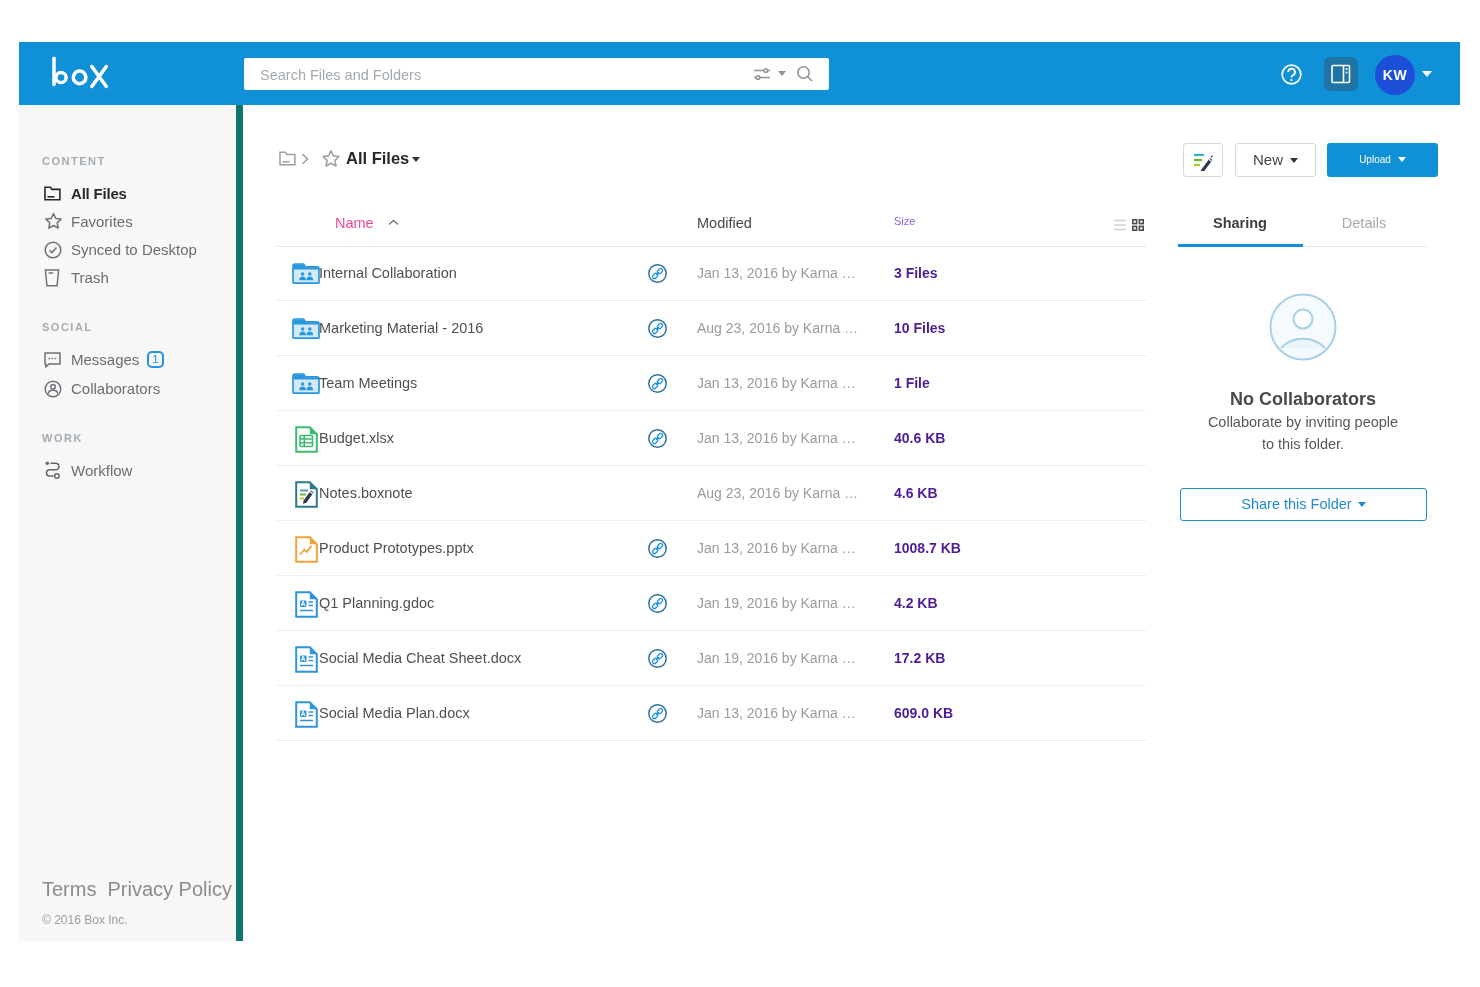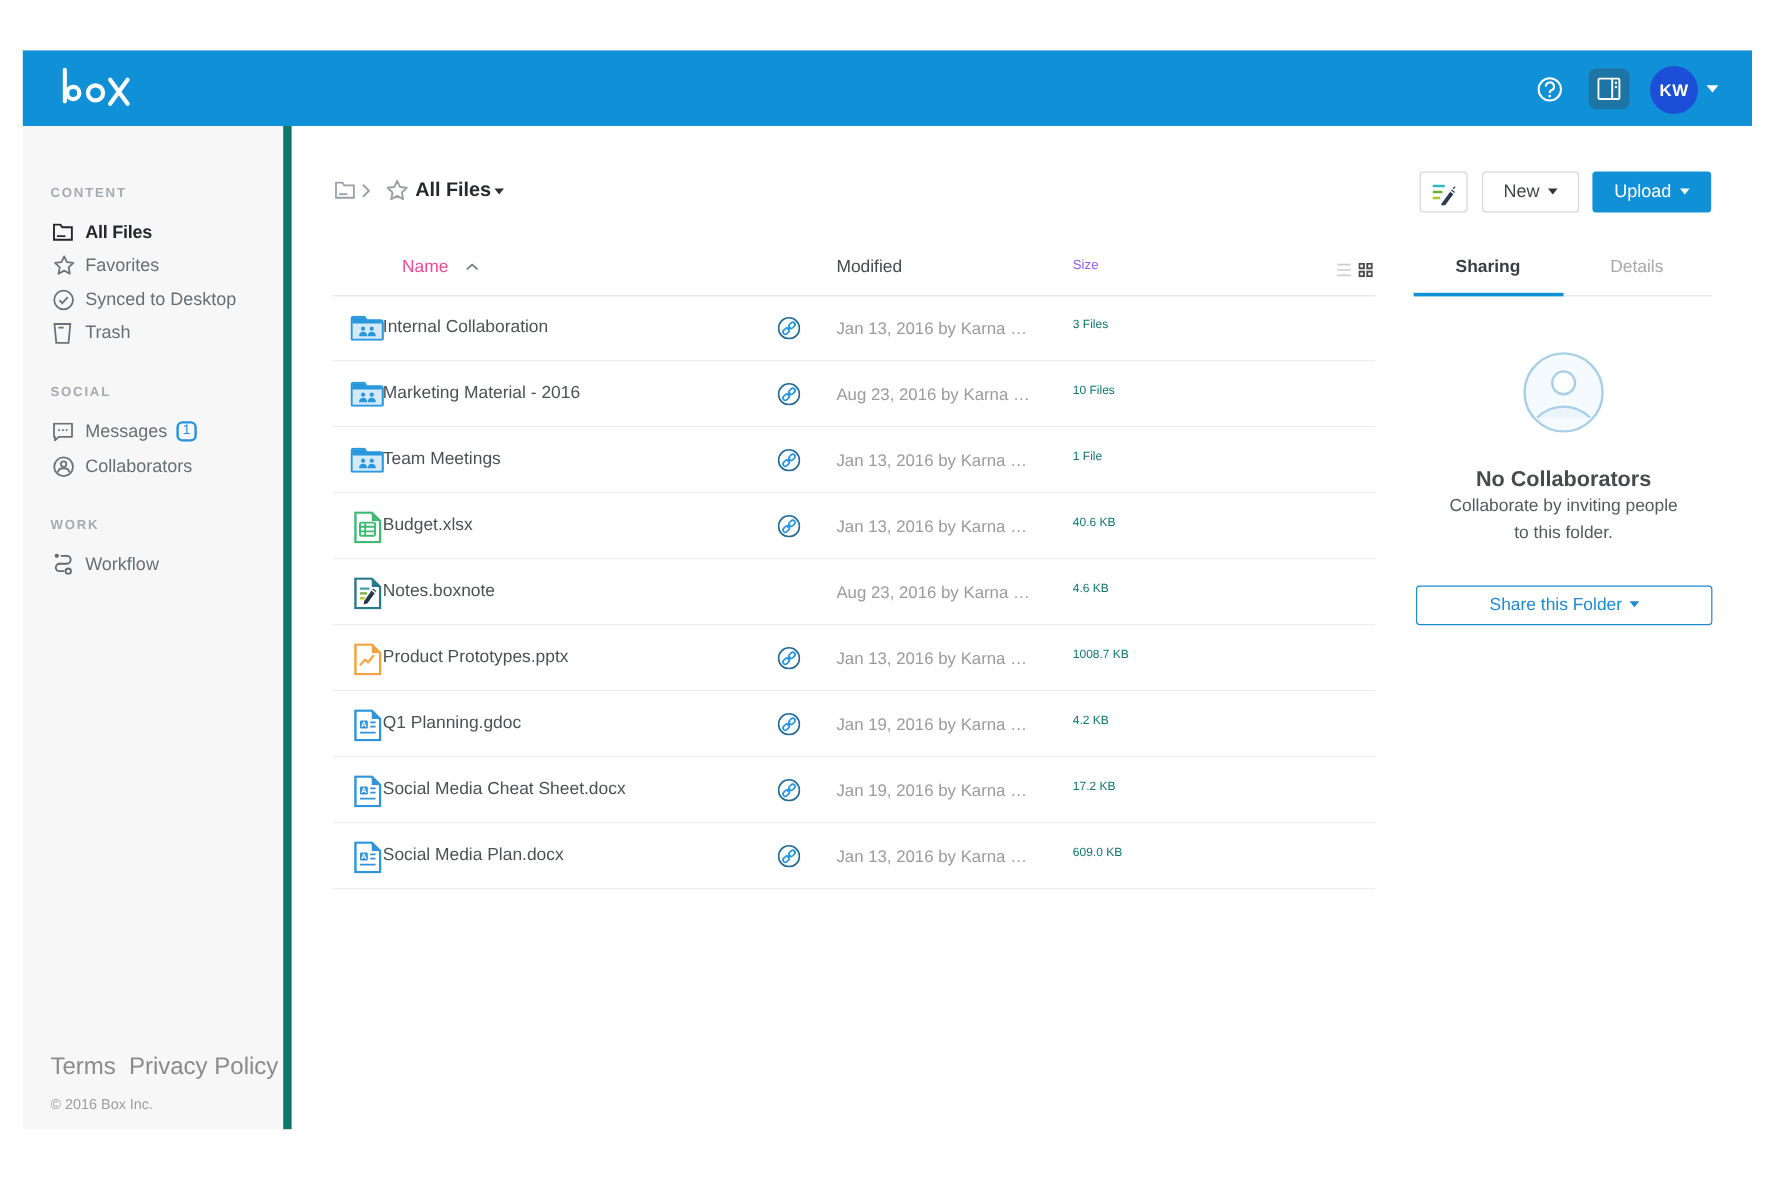--- a/index.html
+++ b/index.html
@@ -22,35 +22,35 @@
 .sitem.sel { color:#26282b; font-weight:bold; letter-spacing:-0.2px; }
 .sic { position:absolute; left:25px; }
 
 
 .crumb-ic { top:151px; }
 #crumbTitle { left:346px; top:149px; font-size:16.5px; color:#26282a; font-weight:bold; }
 #crumbCaret { left:412px; top:157px; width:0; height:0; border-left:4.5px solid transparent; border-right:4.5px solid transparent; border-top:5.5px solid #333; }
 .btn { position:absolute; top:143px; height:34px; border-radius:3px; background:#fff; border:1px solid #d7d7d7; }
 #signBtn { left:1183px; width:40px; }
 #newBtn { left:1235px; width:81px; font-size:15px; color:#41454a; text-align:center; line-height:32px; }
-#upBtn { left:1327px; width:99px; background:#1090d7; border:none; color:#fff; font-size:15px; text-align:center; line-height:34px; }
+#upBtn { left:1327px; width:111px; background:#1090d7; border:none; color:#fff; font-size:10px; text-align:center; line-height:34px; }
 .caret-s { display:inline-block; width:0; height:0; border-left:4px solid transparent; border-right:4px solid transparent; border-top:5px solid #333; margin-left:7px; vertical-align:middle; margin-top:-2px;}
 .caret-w { display:inline-block; width:0; height:0; border-left:4px solid transparent; border-right:4px solid transparent; border-top:5px solid #fff; margin-left:7px; vertical-align:middle; margin-top:-2px;}
 
 
 #colName { left:335px; top:215px; font-size:14.5px; color:#ec4899; }
 #colMod { left:697px; top:215px; font-size:14.5px; color:#45494e; }
 #colSize { left:894px; top:215px; font-size:11px; color:#8b5cf6;text-align:right; }
 #colCaret { left:388px; top:219px; }
 #hdrLine { left:277px; top:246px; width:869px; height:1px; background:#e4e4e4; }
 .row { position:absolute; left:277px; width:869px; height:55px; border-bottom:1px solid #ededed; }
 .rname { position:absolute; left:42px; top:19px; font-size:14.5px; color:#4c5054; }
 .rlink { position:absolute; left:371px; top:10px; }
 .rmod { position:absolute; left:420px; top:19px; font-size:14px; color:#9b9b9b; }
-.rsize { position:absolute; left:617px; top:19px; font-size:10px; color:#0f766e; }
+.rsize { position:absolute; left:617px; top:19px; font-size:14px; color:#4c1d95;font-weight:bold; }
 
 
 #tabShare { left:1178px; top:215px; width:124px; text-align:center; font-size:14.5px; color:#3a3e42; font-weight:bold; }
 #tabDet { left:1302px; top:215px; width:124px; text-align:center; font-size:14.5px; color:#a8a8a8; }
 #tabBarBlue { left:1178px; top:244px; width:125px; height:3px; background:#1090d7; }
 #tabBarGray { left:1303px; top:246px; width:124px; height:1px; background:#e6e6e6; }
 #noCollab { left:1178px; top:389px; width:250px; text-align:center; font-size:18px; color:#47494c; font-weight:bold; }
 #collabTxt { left:1178px; top:411px; width:250px; text-align:center; font-size:14.5px; color:#55585c; line-height:22px; }
 #shareBtn { left:1180px; top:488px; width:247px; height:33px; border:1px solid #1e8ad0; border-radius:3px; text-align:center; font-size:14.5px; color:#1e8ad0; line-height:31px; }
 .caret-b { display:inline-block; width:0; height:0; border-left:4px solid transparent; border-right:4px solid transparent; border-top:5px solid #1e8ad0; margin-left:6px; vertical-align:middle; margin-top:-2px;}
@@ -64,20 +64,37 @@
 <div class="abs" id="hdr">
   <svg class="abs" style="left:33px;top:14px" width="58" height="34" viewBox="0 0 58 34">
       <g fill="none" stroke="#fff" stroke-width="3.5" stroke-linecap="round">
         <path d="M2 2.3 V28.4"></path>
         <circle cx="9" cy="21.5" r="5.1"></circle>
         <circle cx="27.6" cy="21.4" r="6.3"></circle>
         <path d="M39.8 10.5 L54.3 30.5"></path>
         <path d="M54.3 10.5 L39.8 30.5"></path>
       </g>
     </svg>
+  <div class="abs" id="search">
+      <span class="ph">Search Files and Folders</span>
+    <svg class="abs" style="left:509px;top:8px" width="18" height="16" viewBox="0 0 18 16">
+        <g stroke="#8d9499" stroke-width="1.5" fill="none">
+          <path d="M1 4.5 h10 M14.5 4.5 h2.5 M1 11.5 h2.5 M7 11.5 h10"></path>
+          <circle cx="12.7" cy="4.5" r="1.8" fill="#fff"></circle>
+          <circle cx="5" cy="11.5" r="1.8" fill="#fff"></circle>
+        </g>
+      </svg>
+    <div class="abs" style="left:534px;top:13px;width:0;height:0;border-left:4px solid transparent;border-right:4px solid transparent;border-top:5px solid #8d9499"></div>
+    <svg class="abs" style="left:552px;top:7px" width="18" height="18" viewBox="0 0 18 18">
+        <g stroke="#8d9499" stroke-width="1.6" fill="none">
+          <circle cx="7.5" cy="7.5" r="5.7"></circle>
+          <path d="M11.8 11.8 L16 16"></path>
+        </g>
+      </svg>
+  </div>
   <svg class="abs" id="helpIc" width="21" height="21" viewBox="0 0 21 21">
       <circle cx="10.5" cy="10.5" r="9.3" fill="none" stroke="#fff" stroke-width="1.7"></circle>
       <path d="M7.2 8.1 a3.4 3.4 0 1 1 4.6 3.2 c-.9.35-1.3.9-1.3 1.75 v.55" fill="none" stroke="#fff" stroke-width="1.8"></path>
       <circle cx="10.4" cy="16.1" r="1.15" fill="#fff"></circle>
     </svg>
   <div class="abs" id="togBtn">
     <svg class="abs" style="left:7px;top:7px" width="20" height="20" viewBox="0 0 20 20">
         <g fill="none" stroke="#fff" stroke-width="1.6">
           <rect x="1" y="1.5" width="17.5" height="17" rx="1"></rect>
           <path d="M12.5 1.5 V18.5"></path>

